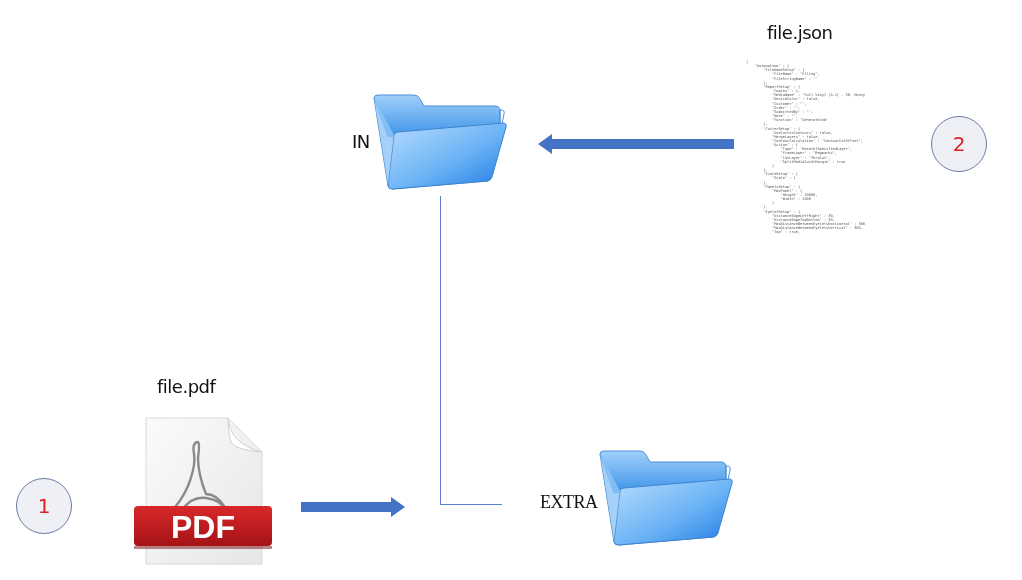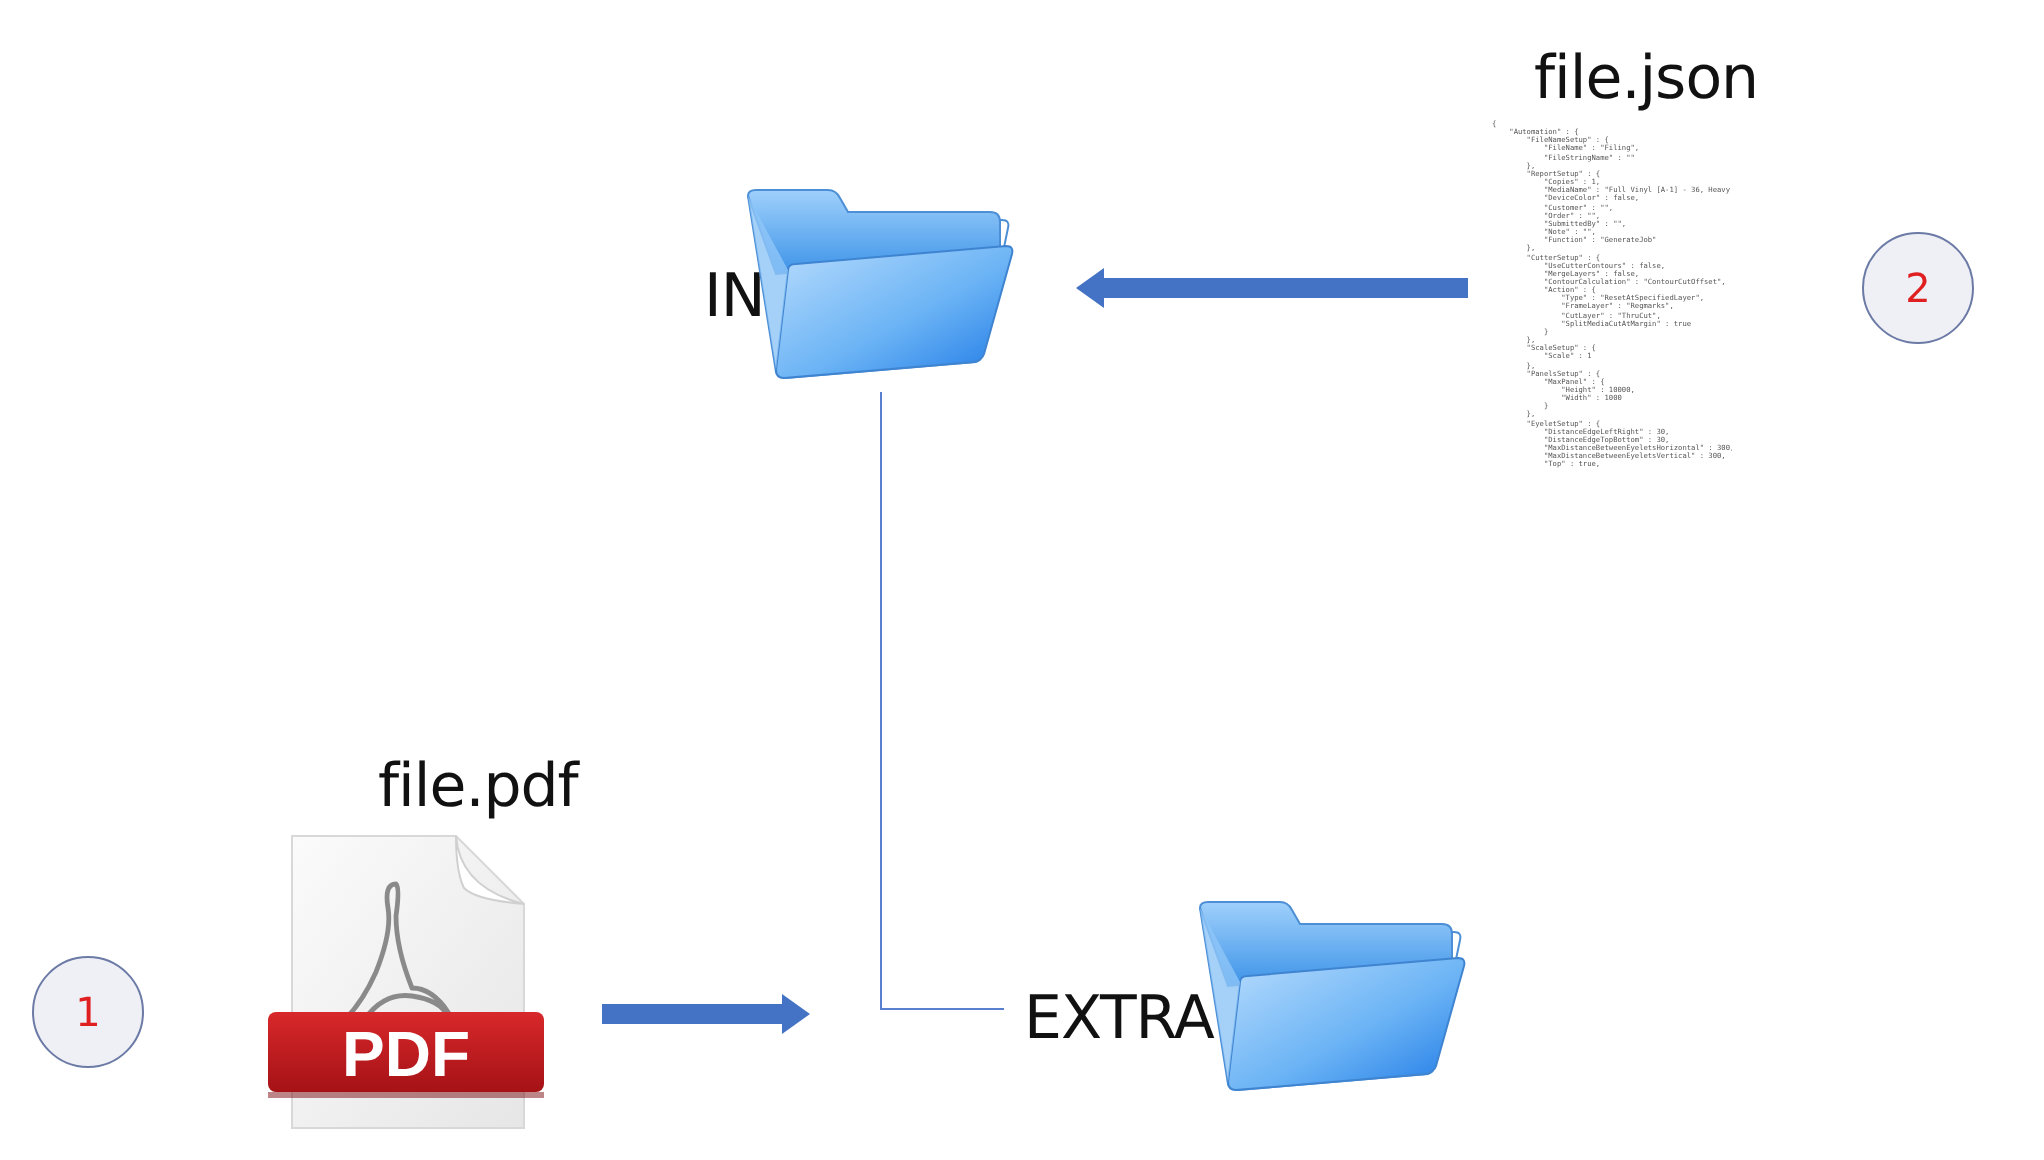--- a/index.html
+++ b/index.html
@@ -1,18 +1,18 @@
 <!DOCTYPE html>
 <html><head>
   <meta charset="utf-8">
   <style>
     html, body { margin: 0; padding: 0; background: #ffffff; }
     body { width: 1022px; height: 580px; position: relative; overflow: hidden; font-family: "Liberation Sans", "DejaVu Sans", sans-serif; color: #1a1a2e; }
     .abs { position: absolute; }
-    .label { font-size: 30px; color: #111; font-family: "DejaVu Sans", "Liberation Sans", sans-serif; letter-spacing: -0.5px; }
+    .label { font-size: 18px; color: #111; font-family: "DejaVu Sans", "Liberation Sans", sans-serif; letter-spacing: -0.5px; }
     .json-text { font-family: "DejaVu Sans Mono", "Liberation Mono", monospace; font-size: 3.6px; line-height: 4.15px; color: #555; white-space: pre; }
     .badge { width: 56px; height: 56px; border-radius: 50%; background: #eef0f6; border: 1.5px solid #6c7aa6; box-sizing: border-box; display: flex; align-items: center; justify-content: center; color: #e02020; font-size: 20px; font-family: "DejaVu Sans", sans-serif; }
     .line-v { background: #5b7fcf; width: 1px; }
     .line-h { background: #5b7fcf; height: 1px; }
   </style>
 </head>
 <body>
 
 <div class="abs label" style="left:767px; top:22px;">file.json</div>
 
@@ -47,32 +47,32 @@
 </div>
 
 <div class="abs badge" style="left:931px; top:116px;">
   <span>2</span>
 </div>
 
 <div class="abs line-v" style="left:440px; top:196px; height:308px;"></div>
 
 <div class="abs line-h" style="left:440px; top:504px; width:62px;"></div>
 
-<div class="abs label" style="left:512px; top:492px;">EXTRA</div>
+<div class="abs label" style="left:540px; top:492px;font-family:Liberation Serif, serif;">EXTRA</div>
 
 <div class="abs" style="left:596px; top:448px; width:140px; height:100px;">
   <svg width="140" height="100" viewBox="0 0 140 100">
     <path d="M4 6 Q4 3 8 3 L44 3 Q48 3 50 7 L54 14 L125 14 Q130 14 130 19 L130 35 L18 45 Z" fill="url(#fback)" stroke="#4d8fd6" stroke-width="1"></path>
     <path d="M4 6 L18 94 Q19 97 23 97 L118 89 Q121 88 121 85 L134 22 Q135 18 131 18 L130 18 L130 35" fill="none" stroke="#4d8fd6" stroke-width="1"></path>
     <path d="M24 43 Q24 40 28 40 L133 31 Q137 31 136 35 L122 85 Q121 88 117 89 L22 97 Q18 97 18 93 Z" fill="url(#ffront)" stroke="#3f84d0" stroke-width="1"></path>
     <path d="M4 6 L18 93 L24 43 L4 6" fill="#8fc6f8" opacity="0.8"></path>
   </svg>
 </div>
 
-<div class="abs label" style="left:157px; top:376px;margin-left:32px;">file.pdf</div>
+<div class="abs label" style="left:157px; top:376px;">file.pdf</div>
 
 <div class="abs" style="left:132px; top:414px; width:146px; height:156px;">
   <svg width="146" height="156" viewBox="0 0 146 156">
     <defs>
       <linearGradient id="paper" x1="0" y1="0" x2="1" y2="1">
         <stop offset="0" stop-color="#fbfbfb"></stop>
         <stop offset="1" stop-color="#e6e6e6"></stop>
       </linearGradient>
       <linearGradient id="band" x1="0" y1="0" x2="0" y2="1">
         <stop offset="0" stop-color="#d8282b"></stop>

